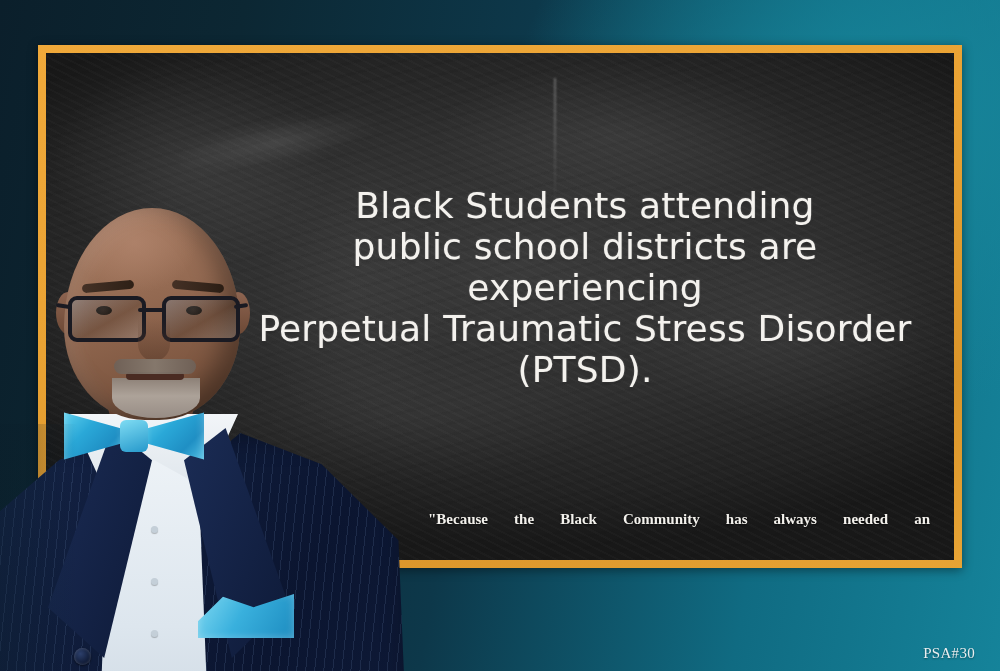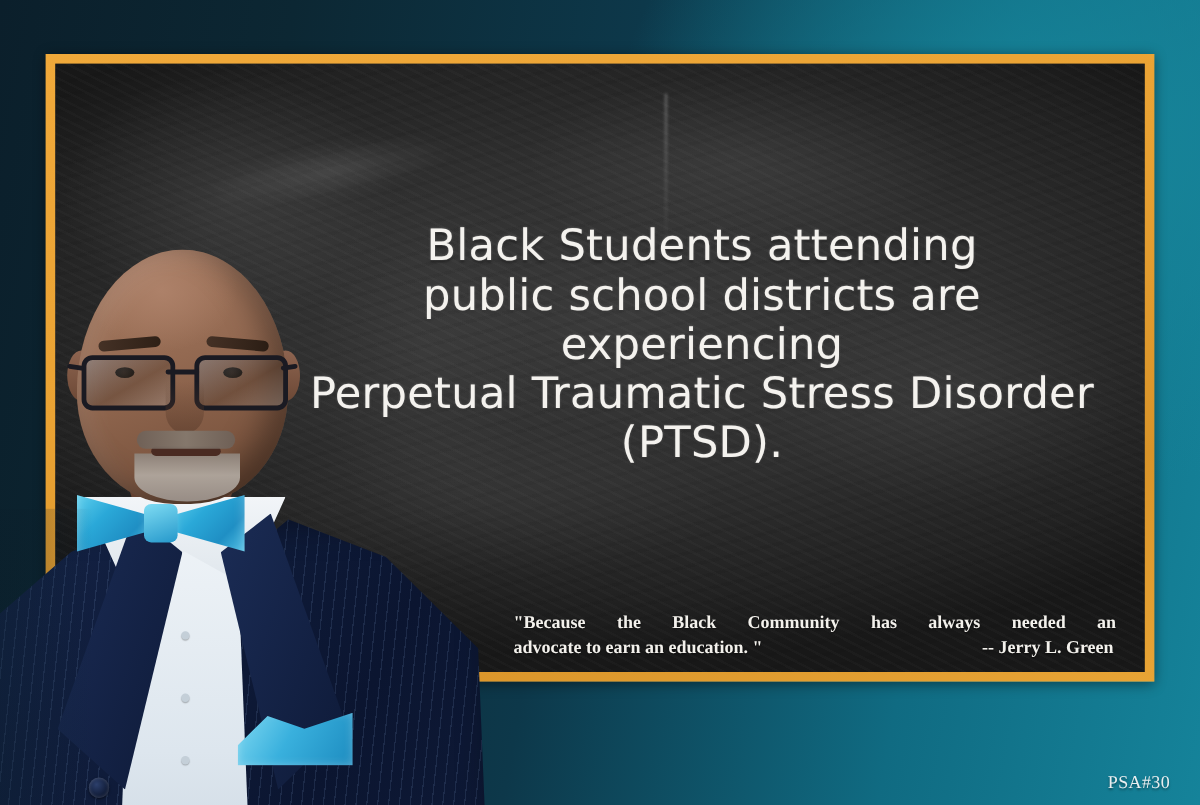--- a/index.html
+++ b/index.html
@@ -168,24 +168,20 @@
     </div>
   </div>
 
   <div class="message">Black Students attending
 public school districts are experiencing
 Perpetual Traumatic Stress Disorder
 (PTSD).</div>
 
   <div class="quote-wrap">
     <div class="quote-line1">"Because the Black Community has always needed an</div>
-    <div class="quote-line2">
-      <span>advocate to earn an education. "</span>
-      <span class="quote-attr">-- Jerry L. Green</span>
-    </div>
   </div>
 
   <div class="portrait">
     <div class="p-jacket"></div>
     <div class="p-neck"></div>
     <div class="p-shirt"></div>
     <div class="p-btn" style="top:330px"></div>
     <div class="p-btn" style="top:382px"></div>
     <div class="p-btn" style="top:434px"></div>
     <div class="p-collar"></div>

